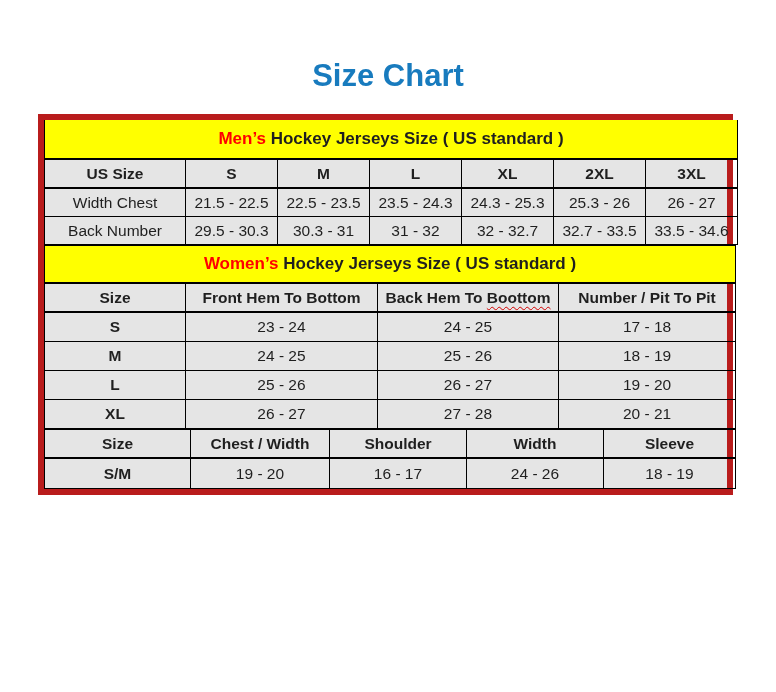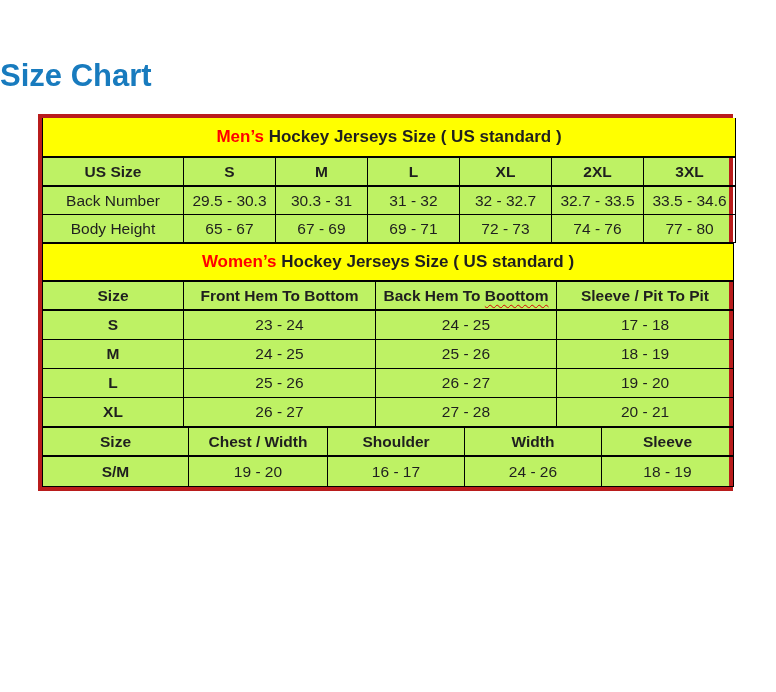--- a/index.html
+++ b/index.html
@@ -1,26 +1,26 @@
 <!DOCTYPE html>
 <html><head>
 <meta charset="utf-8">
 <style>
   html,body{margin:0;padding:0}
   body{
     width:776px;height:692px;background:#ffffff;overflow:hidden;
     font-family:"Liberation Sans",sans-serif;color:#1f1f1f;
   }
   .page-title{
-    margin:0;padding-top:58px;text-align:left;
+    margin:0;padding-top:58px;text-align:center;
     font-size:31px;font-weight:bold;color:#187bbe;
   }
   .chart-wrap{
     margin:20px 0 17px 38px;width:695px;
-    border:4px solid #b91c1c;box-sizing:border-box;background:#bef264;
+    border:6px solid #b91c1c;box-sizing:border-box;background:#e5e5e5;
   }
   table{border-collapse:collapse;width:100%;table-layout:fixed}
   td,th{
     border:1px solid #000;text-align:center;vertical-align:middle;
     font-size:15.5px;padding:1px 2px;overflow:hidden;white-space:nowrap;
   }
   th{font-weight:bold}
   .band{
     background:#ffff00;font-weight:bold;font-size:17px;
     border-bottom:2px solid #000;height:34px;
@@ -63,56 +63,56 @@
     <tr class="head-row">
       <th>US Size</th>
       <th>S</th>
       <th>M</th>
       <th>L</th>
       <th>XL</th>
       <th>2XL</th>
       <th>3XL</th>
     </tr>
     <tr class="data-row">
+      <td>Width Chest</td>
+      <td>21.5 - 22.5</td>
+      <td>22.5 - 23.5</td>
+      <td>23.5 - 24.3</td>
+      <td>24.3 - 25.3</td>
+      <td>25.3 - 26</td>
+      <td>26 - 27</td>
+    </tr>
+    <tr class="data-row">
       <td>Back Number</td>
       <td>29.5 - 30.3</td>
       <td>30.3 - 31</td>
       <td>31 - 32</td>
       <td>32 - 32.7</td>
       <td>32.7 - 33.5</td>
       <td>33.5 - 34.6</td>
-    </tr>
-    <tr class="data-row">
-      <td>Body Height</td>
-      <td>65 - 67</td>
-      <td>67 - 69</td>
-      <td>69 - 71</td>
-      <td>72 - 73</td>
-      <td>74 - 76</td>
-      <td>77 - 80</td>
     </tr>
     </tbody>
   </table>
 
   <table class="tbl womens">
     <colgroup>
         <col style="width:141px">
         <col style="width:192px">
         <col style="width:181px">
         <col style="width:177px">
       </colgroup>
     <tbody>
     <tr>
       <td colspan="4" class="band"><span class="red">Women’s</span><span> Hockey Jerseys Size ( US standard )</span></td>
     </tr>
     <tr class="head-row">
       <th>Size</th>
       <th>Front Hem To Bottom</th>
       <th><span>Back Hem To </span><span class="squiggle">Boottom</span></th>
-      <th>Sleeve / Pit To Pit</th>
+      <th>Number / Pit To Pit</th>
     </tr>
     <tr class="data-row">
       <td class="lbl-bold">S</td>
       <td>23 - 24</td>
       <td>24 - 25</td>
       <td>17 - 18</td>
     </tr>
     <tr class="data-row">
       <td class="lbl-bold">M</td>
       <td>24 - 25</td>

